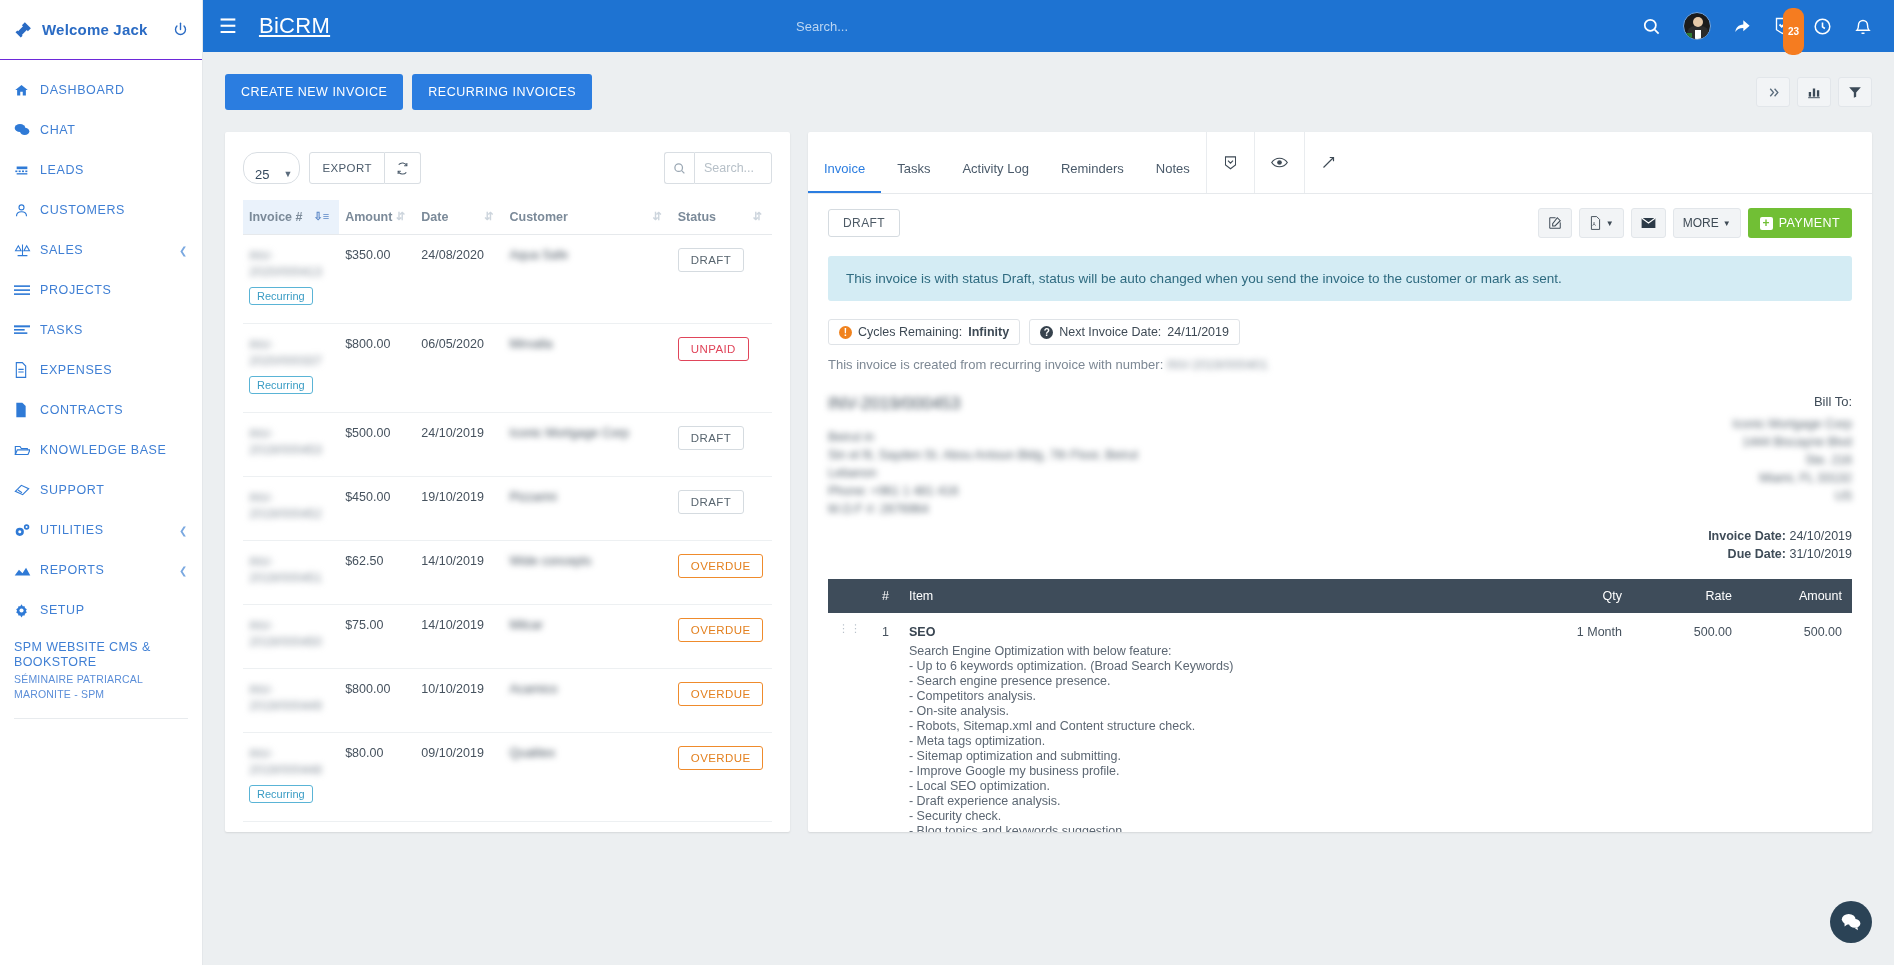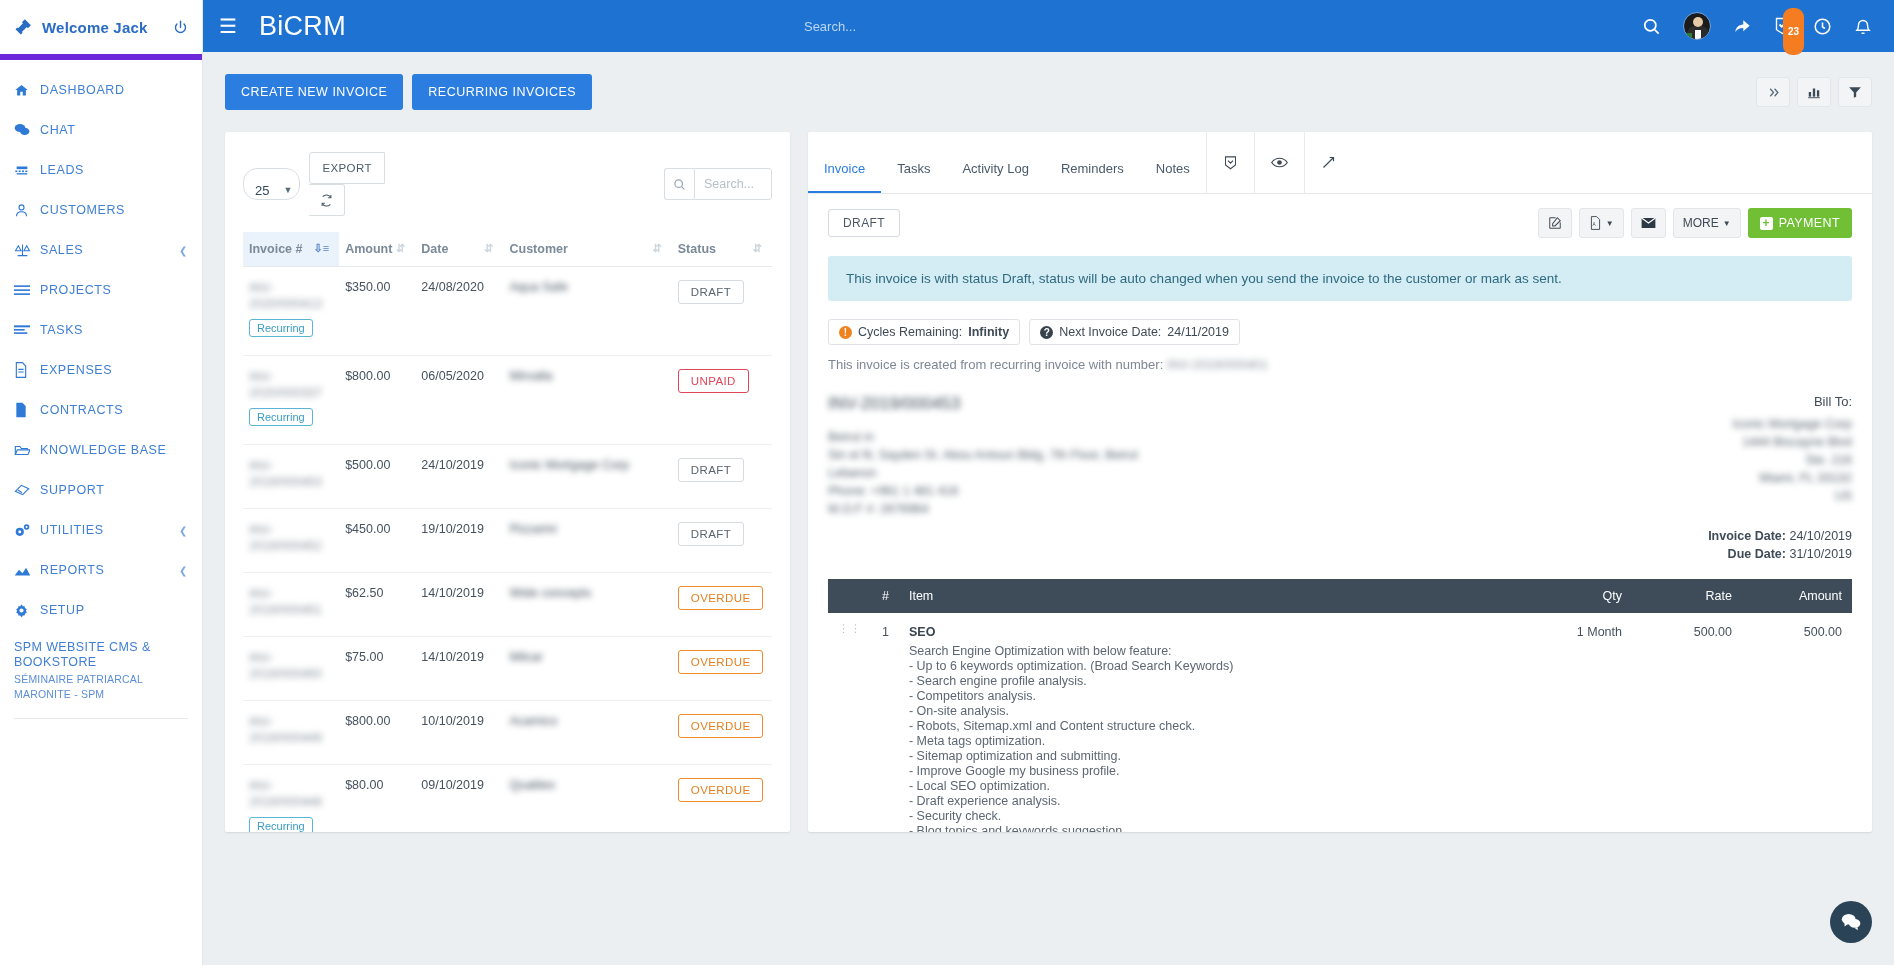--- a/index.html
+++ b/index.html
@@ -11,21 +11,21 @@
   .app { display: flex; width: 1894px; height: 965px; }
 
   
   .sidebar {
     width: 203px; min-width: 203px; height: 965px;
     background: #ffffff; border-right: 1px solid #e4e7ea;
     display: flex; flex-direction: column;
   }
   .sb-brand {
     height: 60px; display: flex; align-items: center;
-    padding: 0 14px; border-bottom: 6px solid #6d28d9;
+    padding: 0 14px; border-bottom: 1px solid #6d28d9;
     color: #2a6bc4;
   }
   .sb-brand .logo { color: #2a6bc4; margin-right: 10px; display:flex; }
   .sb-brand .welcome {
     font-size: 15px; font-weight: bold; color: #2a6bc4; flex: 1;
     letter-spacing: .2px;
   }
   .sb-power { color: #2a6bc4; display:flex; cursor: pointer; }
   .sb-nav { padding-top: 10px; flex: 1; }
   .sb-item {
@@ -52,21 +52,21 @@
 
   
   .right { flex: 1; display: flex; flex-direction: column; min-width: 0; }
 
   
   .topbar {
     height: 52px; background: #1e73d2; display: flex;
     align-items: center; padding: 0 22px 0 16px; color: #fff;
   }
   .burger { font-size: 20px; line-height: 1; cursor: pointer; margin-right: 22px; color:#fff; }
-  .brandname { font-size: 27px; letter-spacing: .3px; }
+  .brandname { font-size: 22px; letter-spacing: .3px; text-decoration: underline; }
   .topsearch { flex: 1; display: flex; justify-content: center; }
   .topsearch input {
     background: transparent; border: none; outline: none;
     color: #fff; font-size: 13px; width: 380px; text-align: left;
     font-family: "Liberation Sans", sans-serif;
   }
   .topsearch input::placeholder { color: #bcd6f2; }
   .topicons { display: flex; align-items: center; gap: 22px; }
   .ticon { position: relative; display: flex; align-items: center; cursor: pointer; color:#fff; }
   .avatar {
@@ -109,21 +109,21 @@
     border-radius: 2px; box-shadow: 0 1px 2px rgba(0,0,0,.10);
     padding: 20px 18px 0 18px; height: 700px; overflow: hidden;
   }
   .list-top { display: flex; align-items: center; margin-bottom: 16px; }
   .lenbox {
     display: flex; align-items: center; border: 1px solid #d9dee3;
     border-radius: 14px; height: 32px; padding: 12px 7px 0 11px;
     font-size: 13px; color: #34495e; cursor: pointer; min-width: 56px;
   }
   .lenbox .cv { margin-left: 14px; font-size: 9px; color: #5a6b7c; }
-  .exp-grp { display: flex; margin-left: 9px; flex-direction: column; }
+  .exp-grp { display: flex; margin-left: 9px; }
   .exp-btn {
     border: 1px solid #d9dee3; height: 32px; display: flex; align-items: center;
     padding: 0 12px; font-size: 11.5px; color: #4a5a6a; letter-spacing: .4px;
     border-radius: 3px 0 0 3px; cursor: pointer; background:#fff;
   }
   .refresh-btn {
     border: 1px solid #d9dee3; border-left: none; height: 32px; width: 36px;
     display: flex; align-items: center; justify-content: center;
     border-radius: 0 3px 3px 0; cursor: pointer; color: #4a5a6a; background:#fff;
   }
@@ -766,21 +766,21 @@
               <tbody id="line-items">
                   <tr>
                     <td>
                       <div class="drag">⋮⋮</div>
                     </td>
                     <td>1</td>
                     <td>
                       <div class="it-name">SEO</div>
                       <div class="it-desc">Search Engine Optimization with below feature:</div>
                       <div class="it-desc">- Up to 6 keywords optimization. (Broad Search Keywords)</div>
-                      <div class="it-desc">- Search engine profile analysis.</div>
+                      <div class="it-desc">- Search engine presence presence.</div>
                       <div class="it-desc">- Competitors analysis.</div>
                       <div class="it-desc">- On-site analysis.</div>
                       <div class="it-desc">- Robots, Sitemap.xml and Content structure check.</div>
                       <div class="it-desc">- Meta tags optimization.</div>
                       <div class="it-desc">- Sitemap optimization and submitting.</div>
                       <div class="it-desc">- Improve Google my business profile.</div>
                       <div class="it-desc">- Local SEO optimization.</div>
                       <div class="it-desc">- Draft experience analysis.</div>
                       <div class="it-desc">- Security check.</div>
                       <div class="it-desc">- Blog topics and keywords suggestion.</div>

